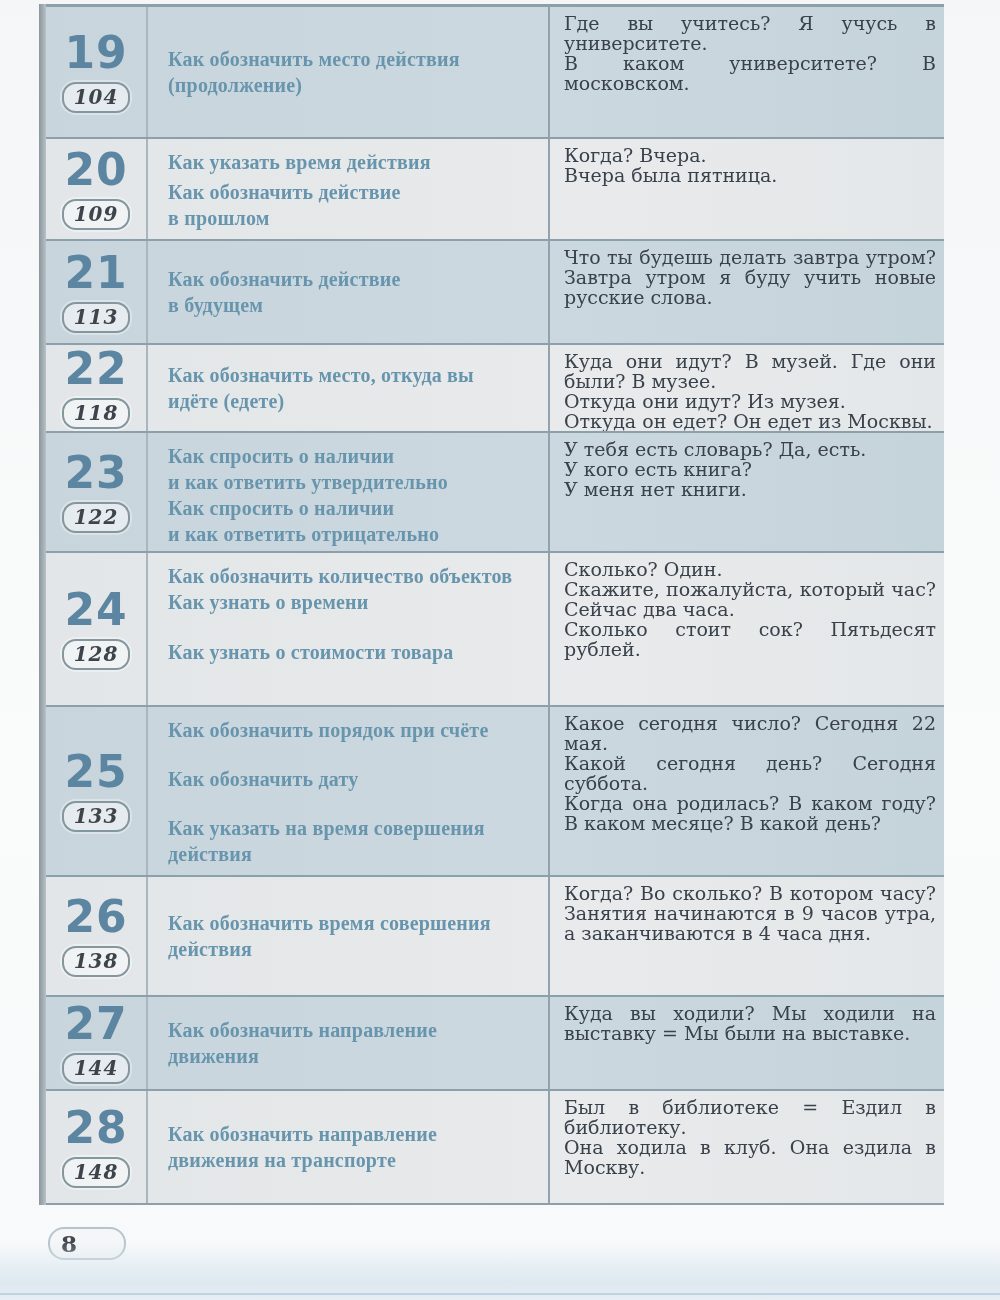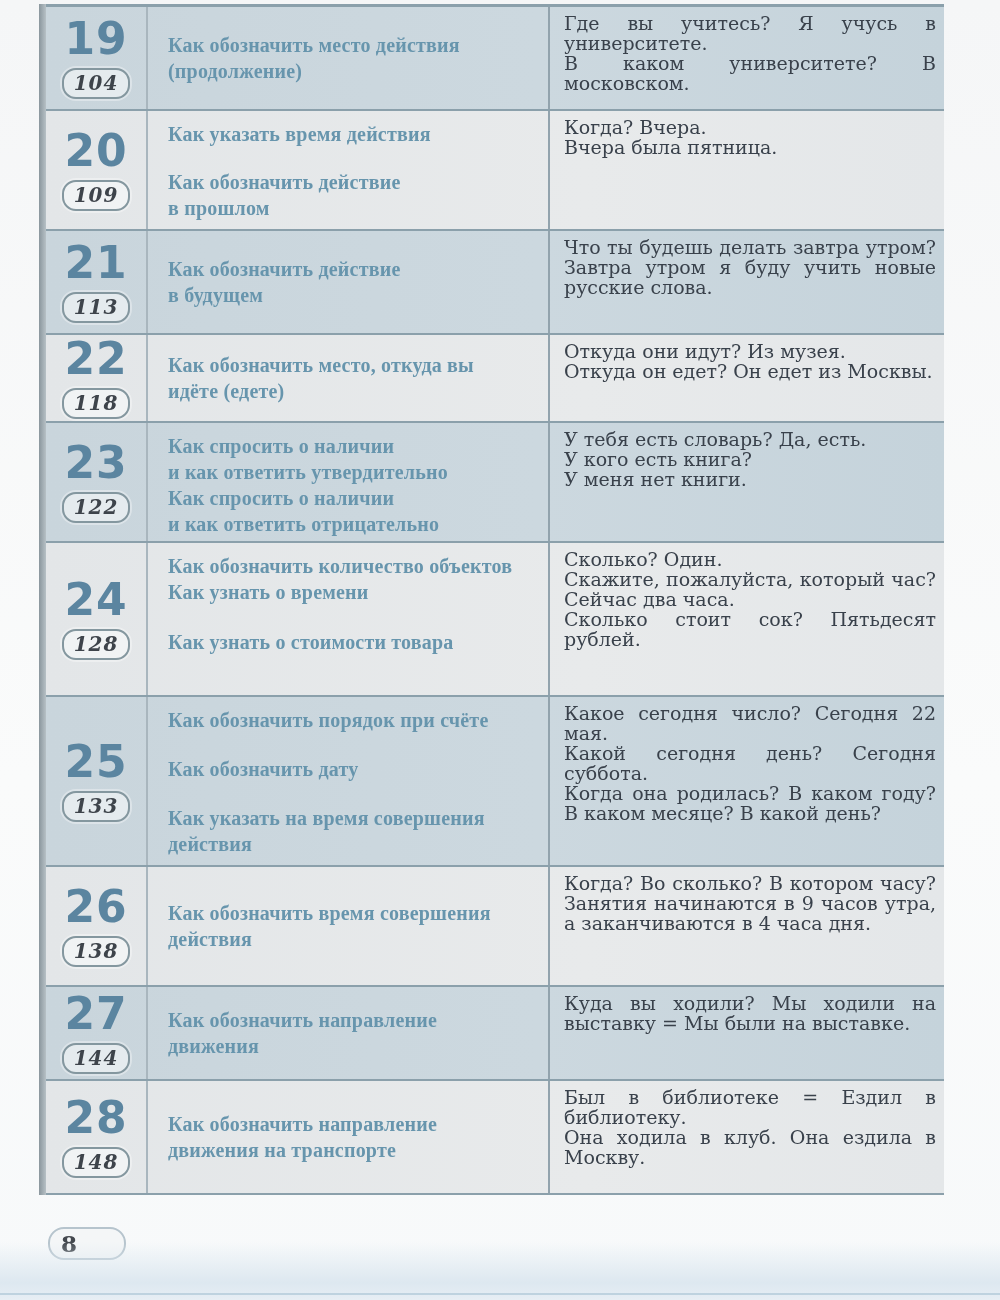--- a/index.html
+++ b/index.html
@@ -93,35 +93,35 @@
     background:#bed2df;
   }
 </style>
 </head>
 <body>
 
 <div class="page">
   <div class="toc">
     <div class="toc-edge"></div>
 
-  <div class="toc-row dark" style="height: 104px;">
+  <div class="toc-row dark" style="height: 132px;">
         <div class="col-num">
           <div class="lesson-num">19</div>
           <div class="page-badge">104</div>
         </div>
         <div class="col-title">
           <div class="t-line">Как обозначить место действия</div>
           <div class="t-line">(продолжение)</div>
         </div>
         <div class="col-ex">
           <p class="ex-par">Где вы учитесь? Я учусь в университете.</p>
           <p class="ex-par">В каком университете? В московском.</p>
         </div>
       </div>
-      <div class="toc-row light" style="height: 120px;">
+      <div class="toc-row light" style="height: 102px;">
         <div class="col-num">
           <div class="lesson-num">20</div>
           <div class="page-badge">109</div>
         </div>
         <div class="col-title v-top">
           <div class="t-line">Как указать время действия</div>
           <div class="t-gap"></div>
           <div class="t-line">Как обозначить действие</div>
           <div class="t-line">в прошлом</div>
         </div>
@@ -146,20 +146,21 @@
       <div class="toc-row light" style="height: 88px;">
         <div class="col-num">
           <div class="lesson-num">22</div>
           <div class="page-badge">118</div>
         </div>
         <div class="col-title">
           <div class="t-line">Как обозначить место, откуда вы</div>
           <div class="t-line">идёте (едете)</div>
         </div>
         <div class="col-ex">
+          <p class="ex-par">Куда они идут? В музей. Где они были? В музее.</p>
           <p class="ex-par">Откуда они идут? Из музея.</p>
           <p class="ex-par">Откуда он едет? Он едет из Москвы.</p>
         </div>
       </div>
       <div class="toc-row dark" style="height: 120px;">
         <div class="col-num">
           <div class="lesson-num">23</div>
           <div class="page-badge">122</div>
         </div>
         <div class="col-title v-top">

